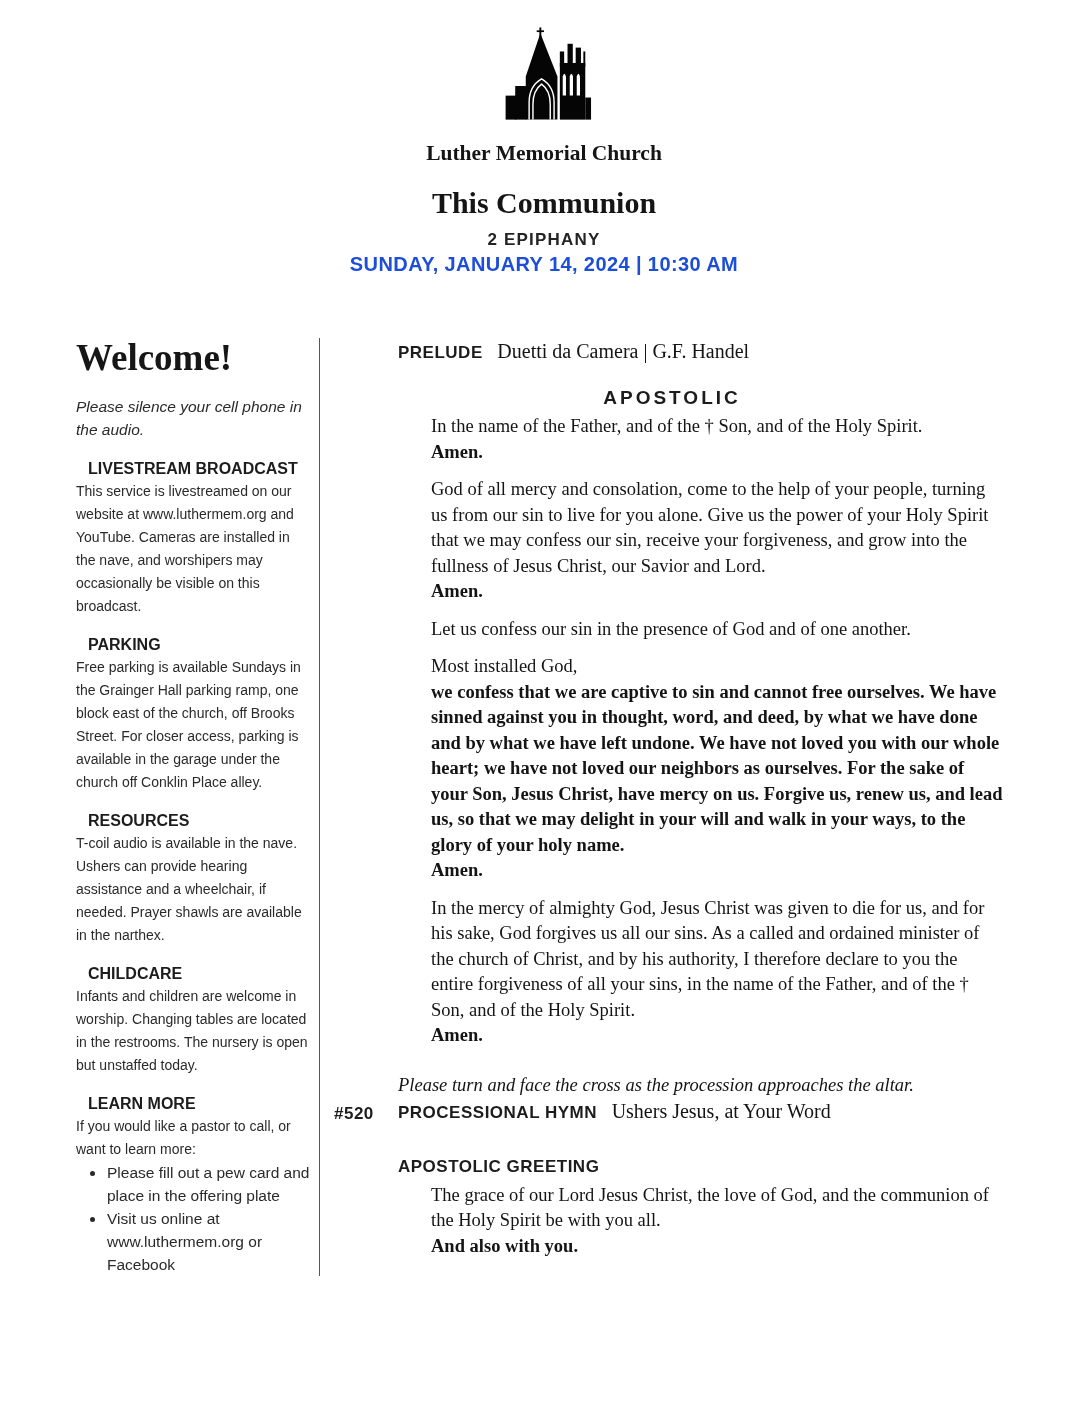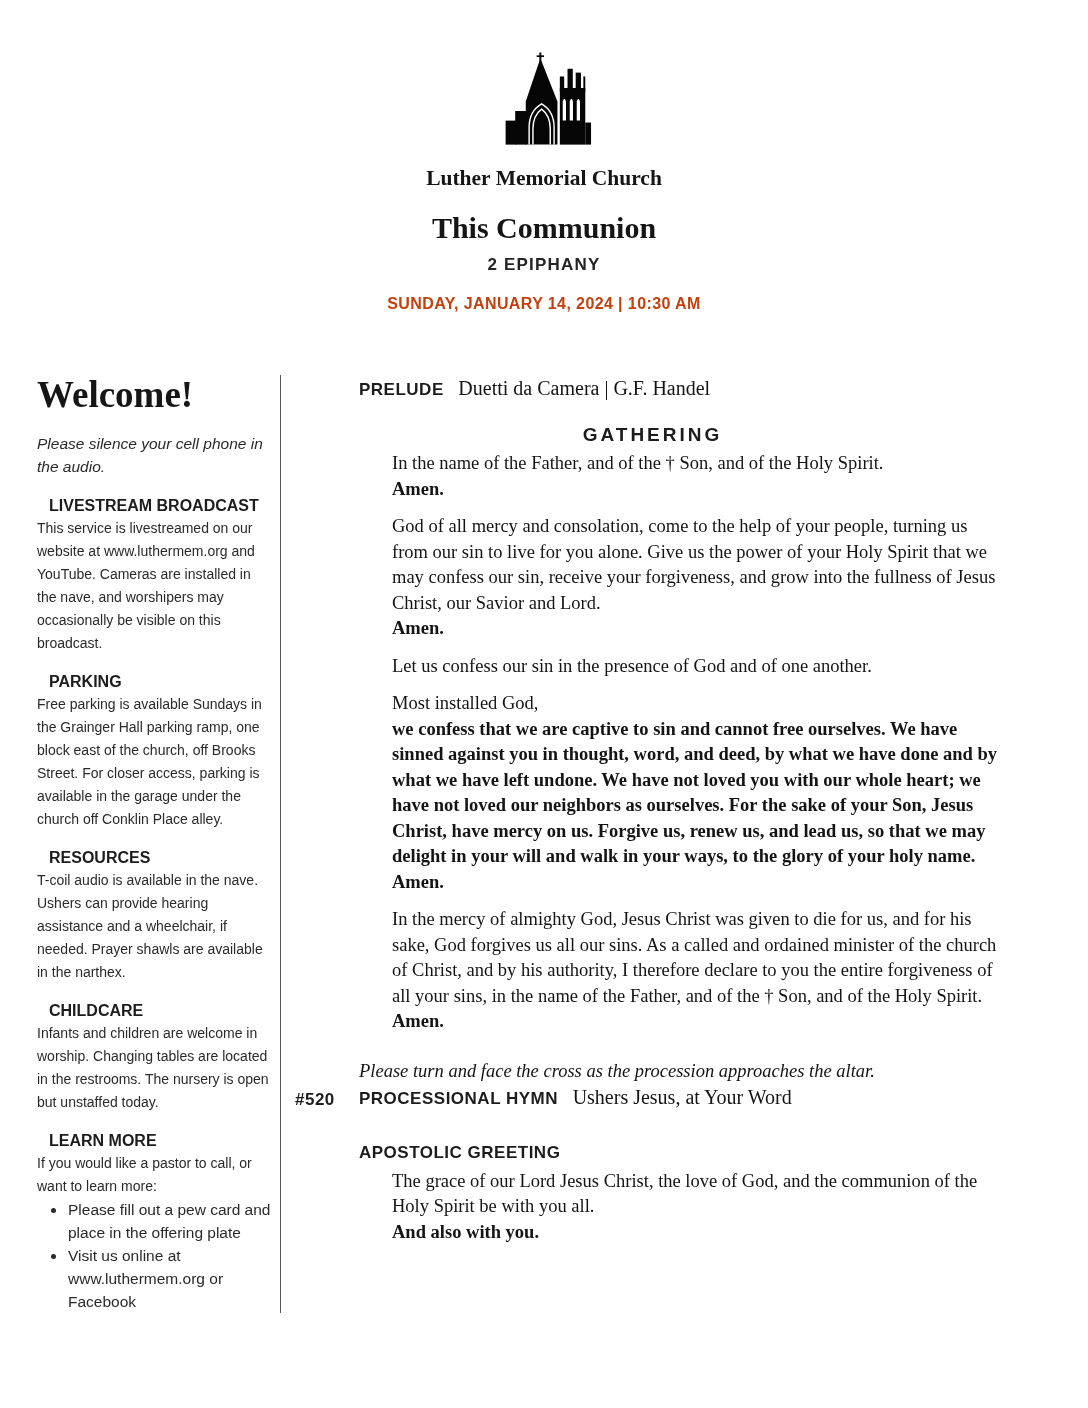--- a/index.html
+++ b/index.html
@@ -4,38 +4,38 @@
 <style>
   * { box-sizing: border-box; }
   html, body { margin: 0; padding: 0; background: #e8e8e8; }
   .page {
     width: 1088px; height: 1408px; margin: 0 auto; background: #ffffff;
     position: relative; overflow: hidden;
     font-family: "Liberation Sans", sans-serif; color: #242424;
   }
 
   
-  .masthead { text-align: center; padding-top: 49px; }
+  .masthead { text-align: center; padding-top: 24px; }
   .logo-wrap { line-height: 0; }
   .logo-wrap svg { width: 96px; height: 101px; }
   .church-name {
     font-family: "Liberation Serif", serif; font-weight: 700;
     font-size: 21.5px; color: #151515; margin-top: 16px;
   }
   .service-title {
     font-family: "Liberation Serif", serif; font-weight: 700;
     font-size: 30px; color: #151515; margin-top: 20px;
   }
   .season { font-weight: 700; font-size: 17px; letter-spacing: 1.2px; color: #242424; margin-top: 10px; }
-  .datetime { font-weight: 700; font-size: 16px; letter-spacing: 0.4px; color: #c2410c; margin-top: 20px; }
+  .datetime { font-weight: 700; font-size: 20px; letter-spacing: 0.4px; color: #1d4ed8; margin-top: 3px; }
 
   
   .columns {
     display: flex; align-items: stretch;
-    margin-top: 62px; padding-left: 37px; padding-right: 84px;
+    margin-top: 62px; padding-left: 76px; padding-right: 84px;
   }
   .sidebar {
     flex: none; width: 244px; padding-right: 8px;
     border-right: 1.5px solid #565656; color: #2a2a2a;
   }
   .welcome {
     font-family: "Liberation Serif", serif; font-weight: 700;
     font-size: 37px; line-height: 1.08; color: #161616; margin: 0 0 17px;
   }
   .silence-note { font-style: italic; font-size: 15.5px; line-height: 23px; margin: 0 0 16px; }
@@ -145,21 +145,21 @@
       </section>
     </aside>
 
     <main class="main">
 
       <div class="prelude-line">
         <span class="sans-label">PRELUDE</span>
         <span class="piece-title">Duetti da Camera | G.F. Handel</span>
       </div>
 
-      <div class="gathering">GATHERING</div>
+      <div class="gathering">APOSTOLIC</div>
 
 
       <p class="para tight">
         <span>In the name of the Father, and of the † Son, and of the Holy Spirit.</span>
         <strong class="response">Amen.</strong>
       </p>
 
       <p class="para">
         <span>God of all mercy and consolation, come to the help of your people, turning us from our sin to live for you alone. Give us the power of your Holy Spirit that we may confess our sin, receive your forgiveness, and grow into the fullness of Jesus Christ, our Savior and Lord.</span>
         <strong class="response">Amen.</strong>

